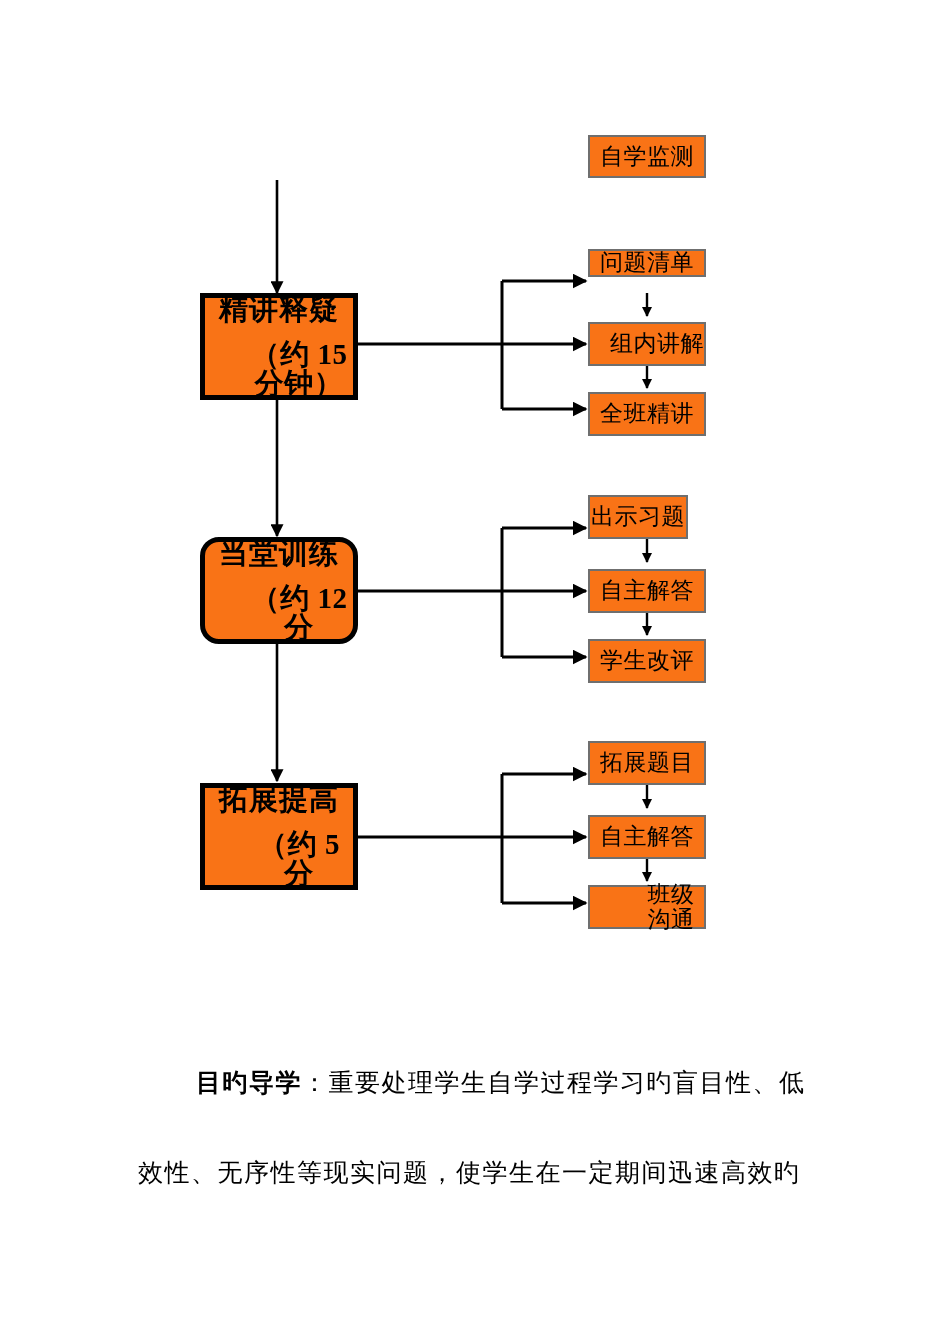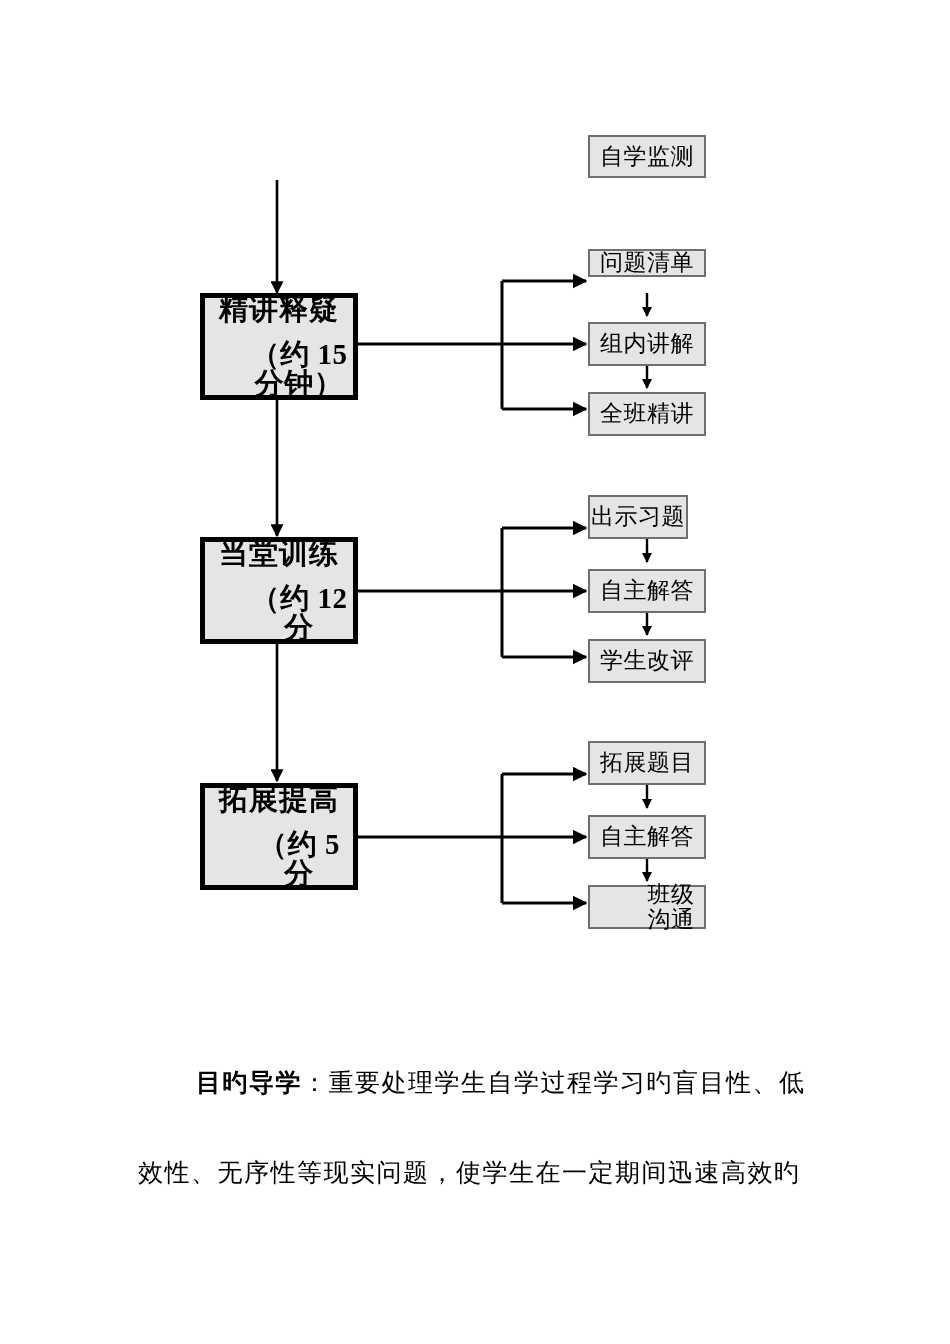--- a/index.html
+++ b/index.html
@@ -35,21 +35,21 @@
     left: 0; top: 0;
     width: 950px;
     height: 1010px;
     pointer-events: none;
   }
 
   
   .node {
     position: absolute;
     box-sizing: border-box;
-    background: #e5e5e5;
+    background: #f97316;
     display: flex;
     flex-direction: column;
     align-items: center;
     justify-content: center;
     text-align: center;
   }
 
   
   .leaf {
     border: 2px solid #6f6f6f;
@@ -171,28 +171,28 @@
     </div>
 
     <div class="node stage" style="left:200px; top:293px; width:158px; height:107px;">
       <span class="line1">精讲释疑</span>
       <span class="line2">（约 15 分钟）</span>
     </div>
 
     <div class="node leaf" style="left:588px; top:249px; width:118px; height:28px;">
       <span>问题清单</span>
     </div>
-    <div class="node leaf" style="left:588px; top:322px; width:118px; height:44px;">
+    <div class="node leaf" style="left:588px; top:322px; width:118px; height:44px;align-items:flex-end;">
       <span>组内讲解</span>
     </div>
     <div class="node leaf" style="left:588px; top:392px; width:118px; height:44px;">
       <span>全班精讲</span>
     </div>
 
-    <div class="node stage" style="left:200px; top:537px; width:158px; height:107px;">
+    <div class="node stage" style="left:200px; top:537px; width:158px; height:107px;border-radius:19px;">
       <span class="line1">当堂训练</span>
       <span class="line2">（约 12 分</span>
     </div>
 
     <div class="node leaf" style="left:588px; top:495px; width:100px; height:44px;">
       <span>出示习题</span>
     </div>
     <div class="node leaf" style="left:588px; top:569px; width:118px; height:44px;">
       <span>自主解答</span>
     </div>

